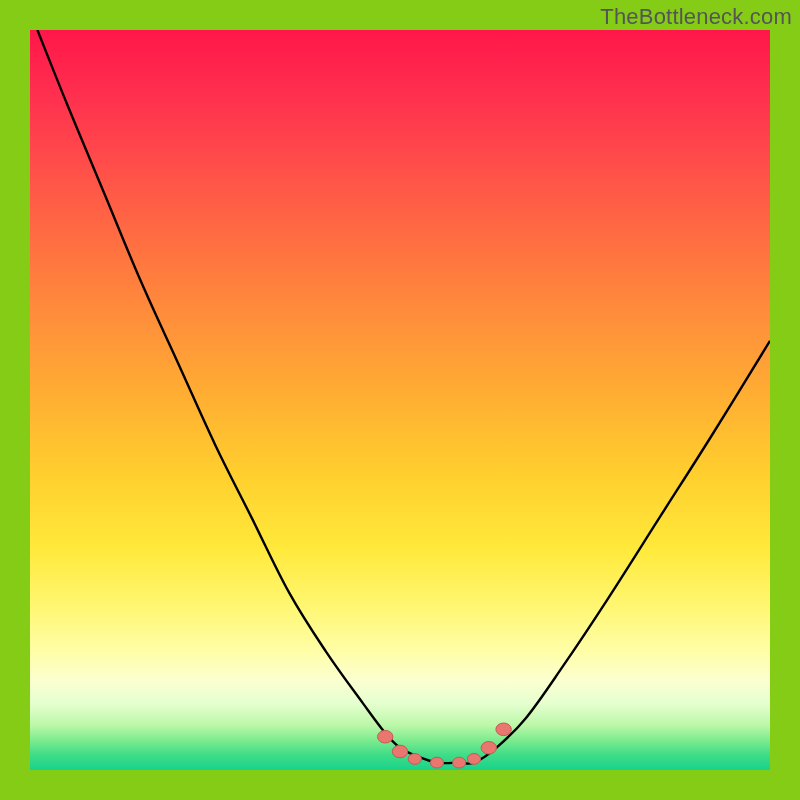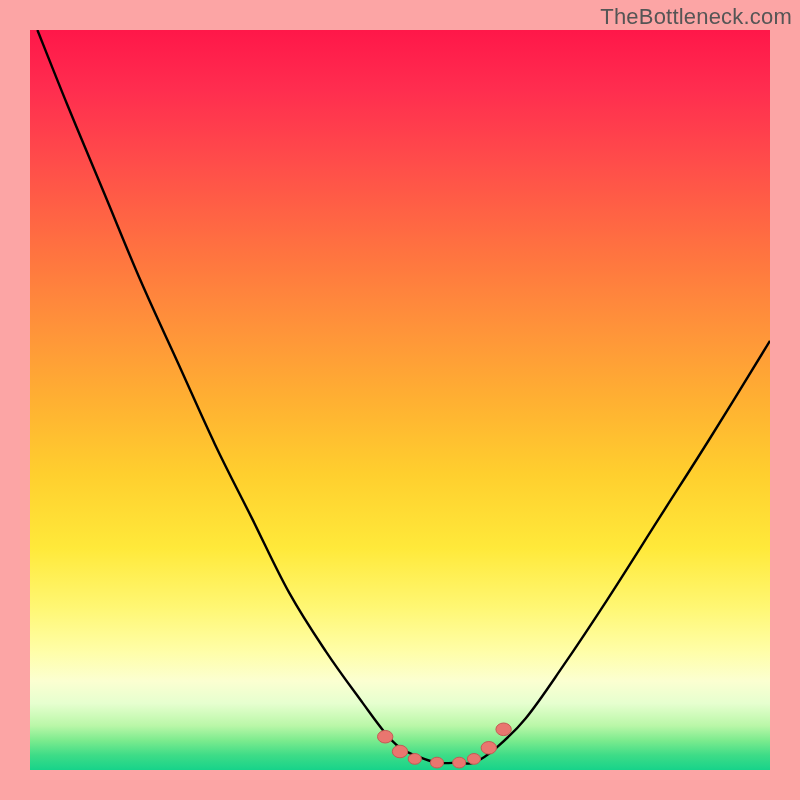--- a/index.html
+++ b/index.html
@@ -8,21 +8,21 @@
     width: 800px;
     height: 800px;
     background: #000;
     overflow: hidden;
     font-family: Arial, Helvetica, sans-serif;
   }
   .frame {
     position: absolute;
     left: 0; top: 0;
     width: 800px; height: 800px;
-    background: #fca5a5;
+    background: #84cc16;
   }
   .plot-area {
     position: absolute;
     left: 30px;
     top: 30px;
     width: 740px;
     height: 740px;
     overflow: hidden;
   }
   

